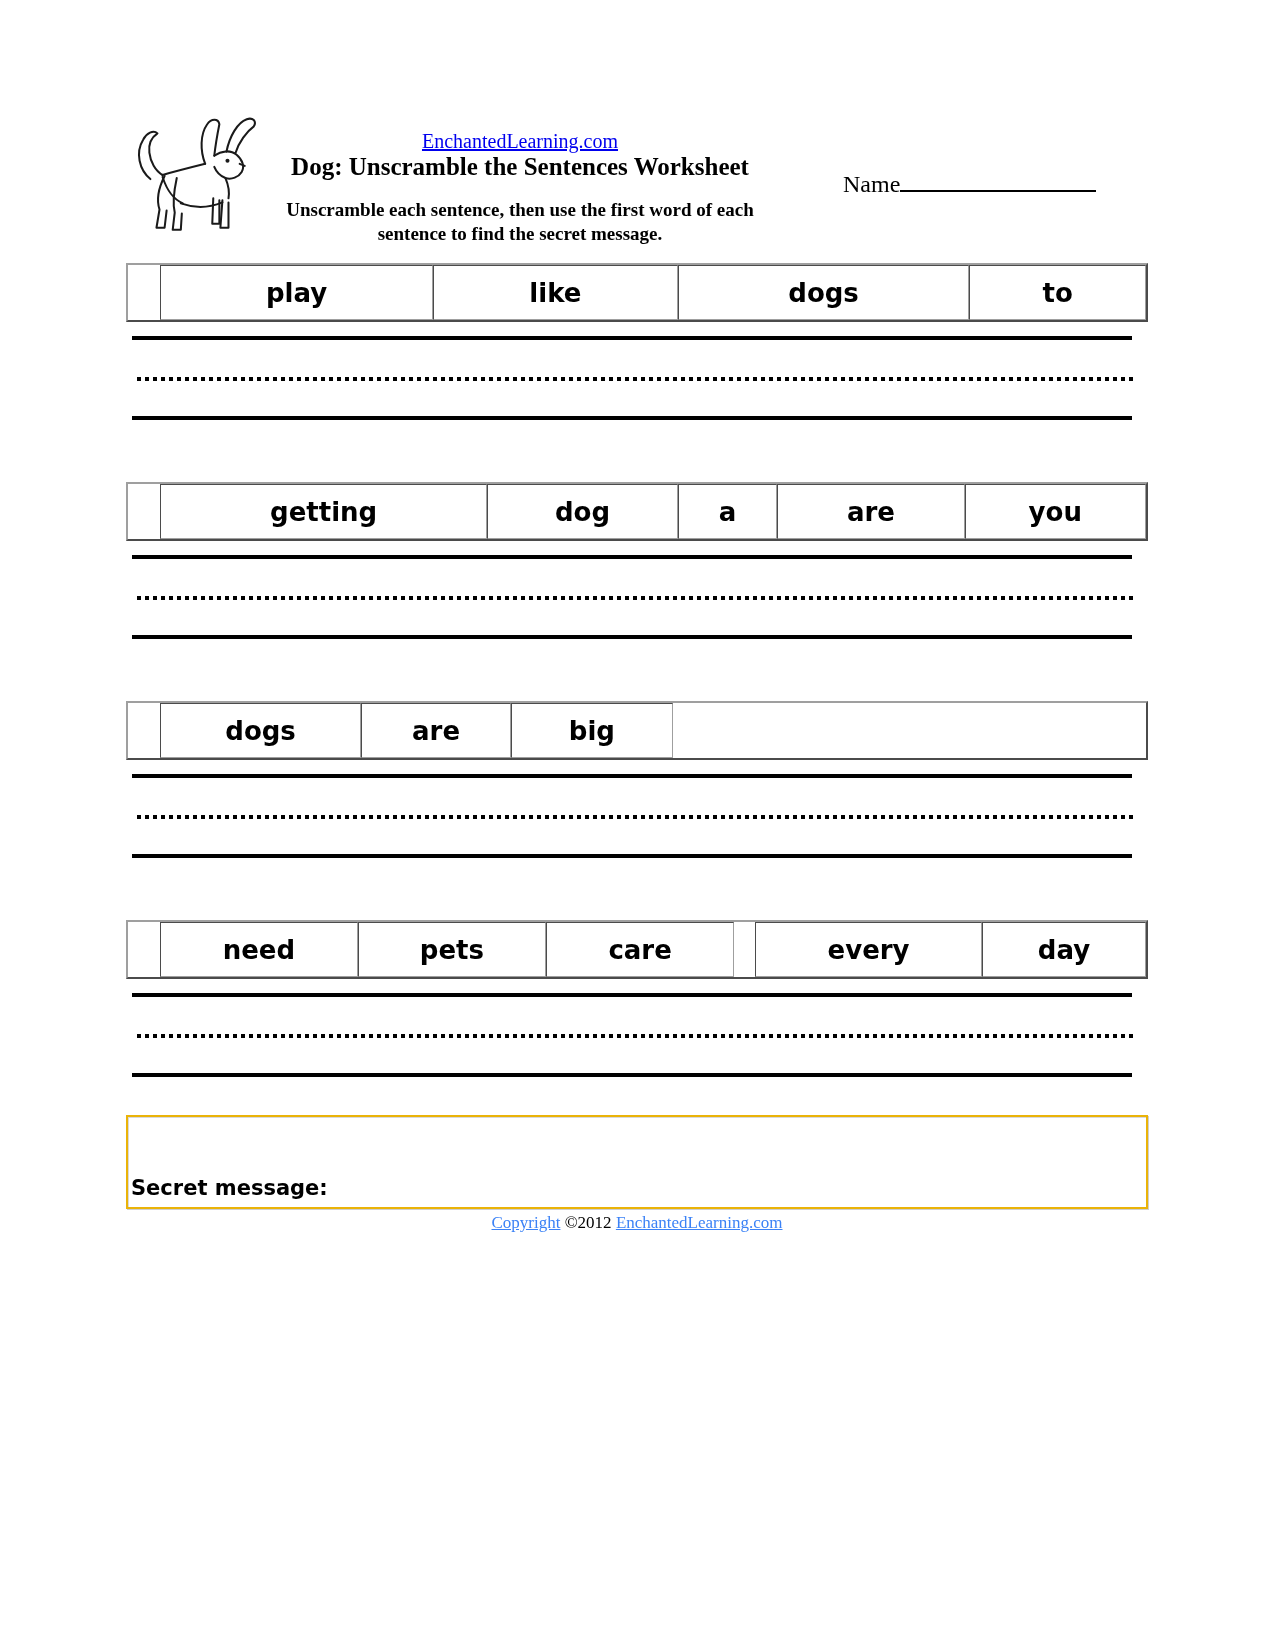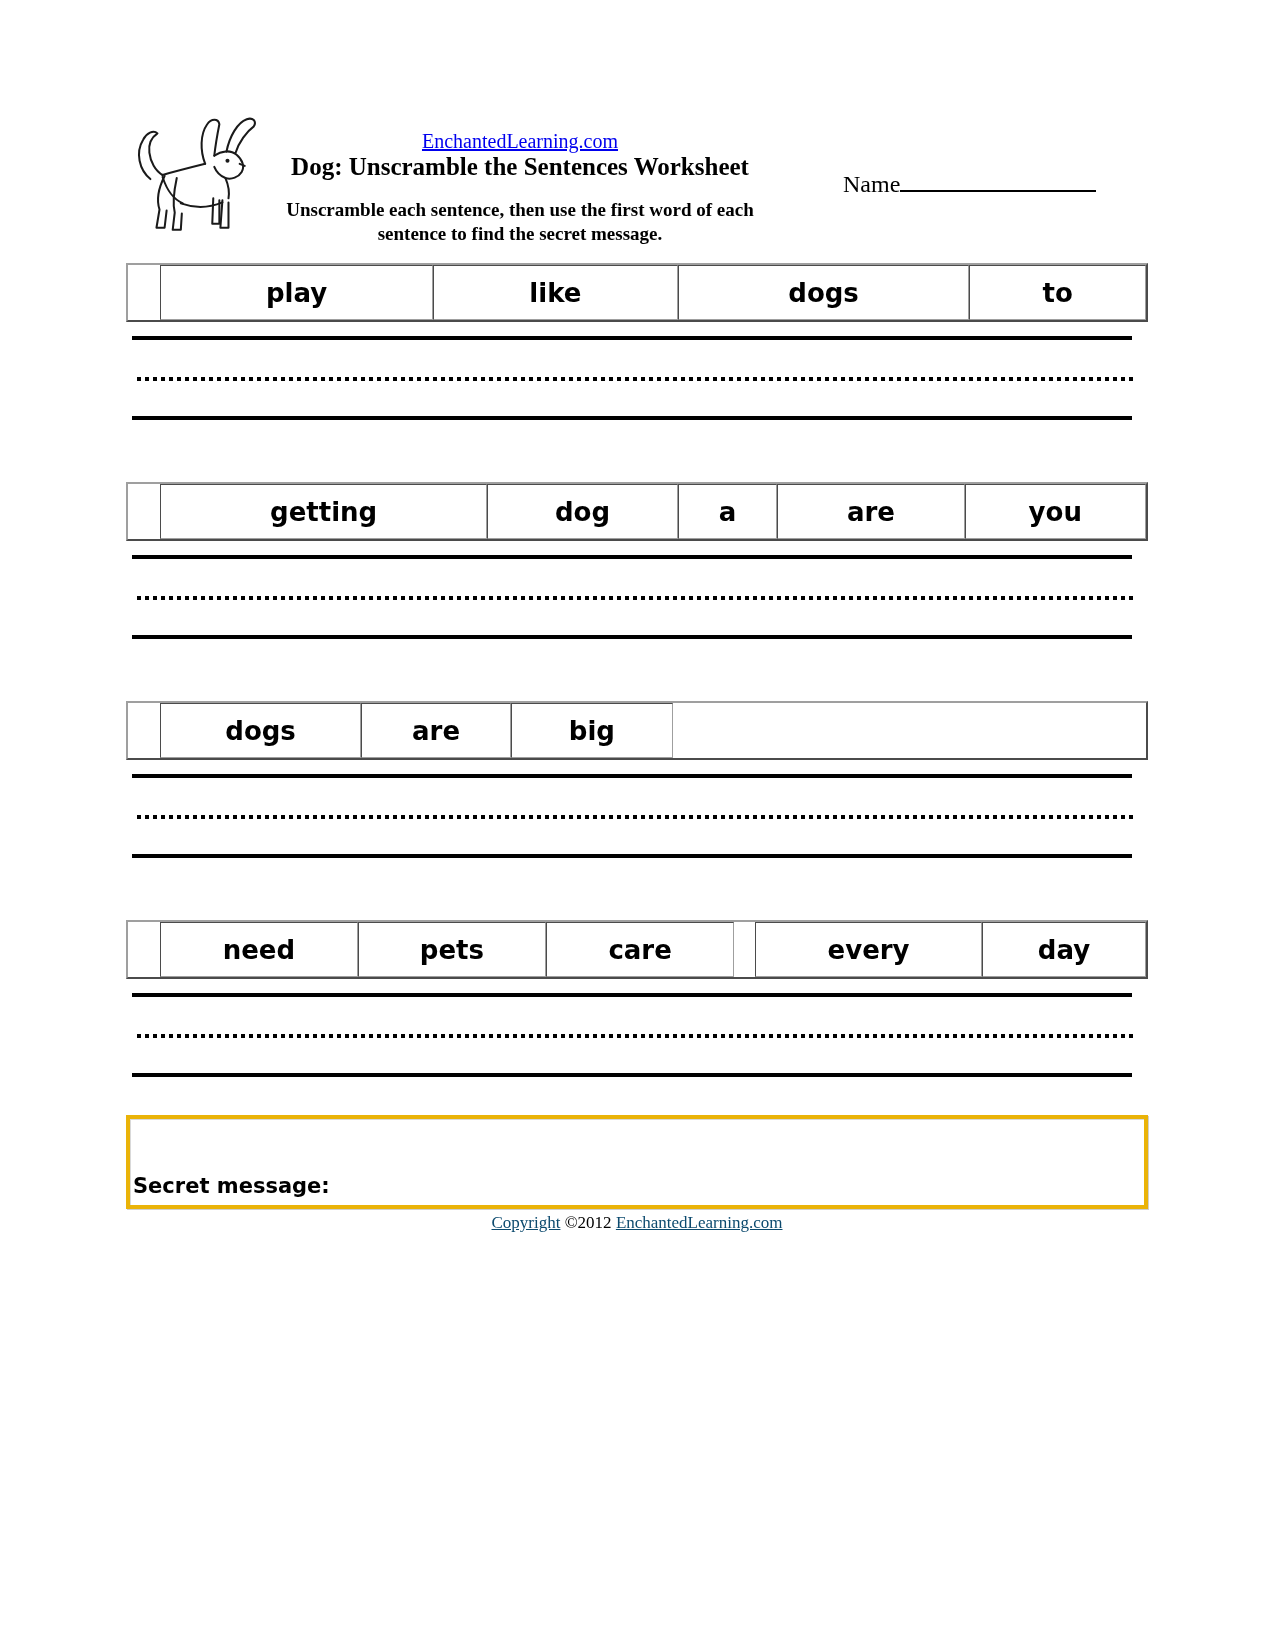--- a/index.html
+++ b/index.html
@@ -26,30 +26,30 @@
              font-family:"DejaVu Sans","Liberation Sans",sans-serif;
              font-weight:bold;font-size:26px;}
   .line{position:absolute;}
   .line.solid{left:132px;width:1000px;height:4px;background:#000;}
   .line.dashed{left:137px;width:998px;height:4px;
                background:repeating-linear-gradient(90deg,#000 0 4px,transparent 4px 8px);}
   .pos-l1{top:73px;} .pos-ld{top:114px;} .pos-l2{top:153px;}
 
   
   .secret-box{position:absolute;left:126px;top:1115px;width:1022px;height:94px;
-              border:4px solid #eab308;box-sizing:border-box;
+              border:2px solid #eab308;box-sizing:border-box;
               box-shadow:1px 1px 0 #cfcfcf, inset 1px 1px 0 #d9d9d9;background:#fff;}
   .secret-label{position:absolute;left:3px;bottom:7px;
                 font-family:"DejaVu Sans","Liberation Sans",sans-serif;
                 font-weight:bold;font-size:21px;}
 
   
   .footer{position:absolute;left:126px;top:1213px;width:1022px;text-align:center;
           font-size:17px;}
-  .footer a{color:#0c4a6e;text-decoration:underline;cursor:pointer;}
+  .footer a{color:#3b82f6;text-decoration:underline;cursor:pointer;}
 </style>
 </head>
 <body>
 
 <div class="page">
 
   <svg class="dog-art" viewBox="0 0 138 120" fill="none" stroke="#1a1a1a" stroke-width="2" stroke-linecap="round" stroke-linejoin="round">
     <path d="M26,64 C15,55 11,38 19,25 C22,19 29,15 33,19 C27,23 24,30 25,38 C26,47 31,56 38,60"></path>
     <path d="M38,60 C52,56 68,52 80,49"></path>
     <path d="M80,49 C75,36 75,20 82,10 C86,4 93,4 94,10 C92,20 90,32 89,41"></path>

